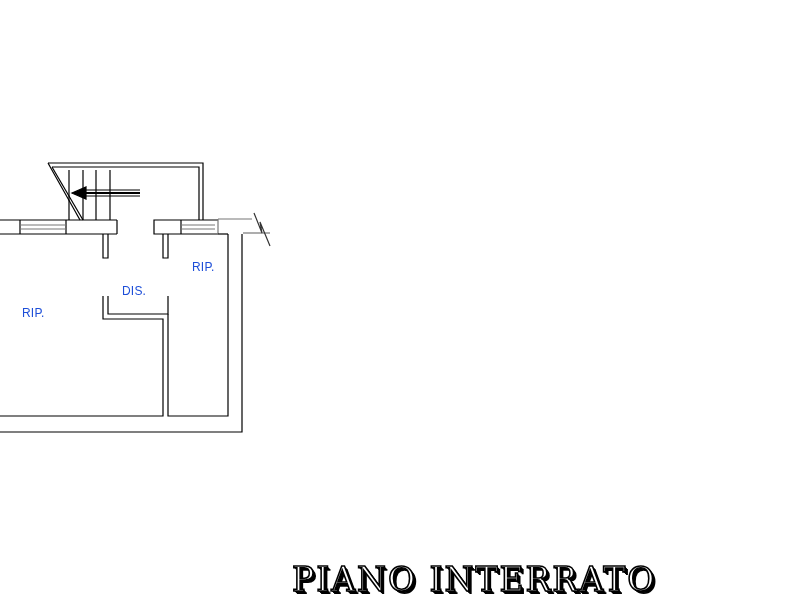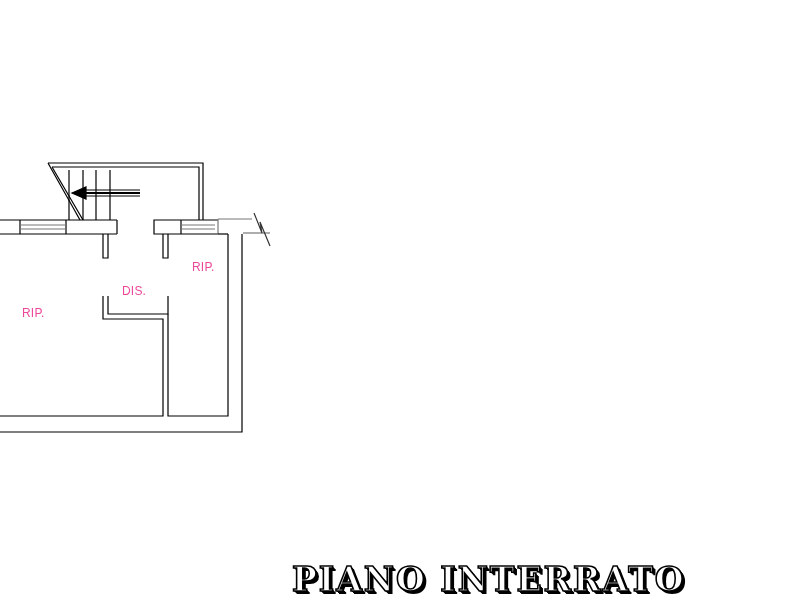--- a/index.html
+++ b/index.html
@@ -1,21 +1,21 @@
 <!DOCTYPE html>
 <html><head>
   <meta charset="utf-8">
   <style>
     html, body { margin: 0; padding: 0; background: #ffffff; }
     body { width: 800px; height: 600px; position: relative; overflow: hidden; font-family: "Liberation Sans", sans-serif; }
     #plan { position: absolute; left: 0; top: 0; width: 800px; height: 600px; }
-    .lbl { position: absolute; font-family: "Liberation Sans", sans-serif; font-size: 12px; color: #ec4899; letter-spacing: 0.2px; text-align: right; }
+    .lbl { position: absolute; font-family: "Liberation Sans", sans-serif; font-size: 12px; color: #1d4ed8; letter-spacing: 0.2px; text-align: right; }
     .title {
       position: absolute; left: 292px; top: 560px; white-space: nowrap;
-      font-family: "DejaVu Serif", serif; font-weight: 700; font-size: 33px; letter-spacing: 2px;
+      font-family: "DejaVu Serif", serif; font-weight: 400; font-size: 33px; letter-spacing: 2px;
       color: #ffffff;
       -webkit-text-stroke: 1.6px #000;
       text-shadow: 3px 3px 0 #000, 2px 2px 0 #000, 1px 1px 0 #000;
     }
   </style>
 </head>
 <body>
 
 <svg id="plan" viewBox="0 0 800 600" xmlns="http://www.w3.org/2000/svg">
   <g stroke="#000" stroke-width="1.2" fill="none">

